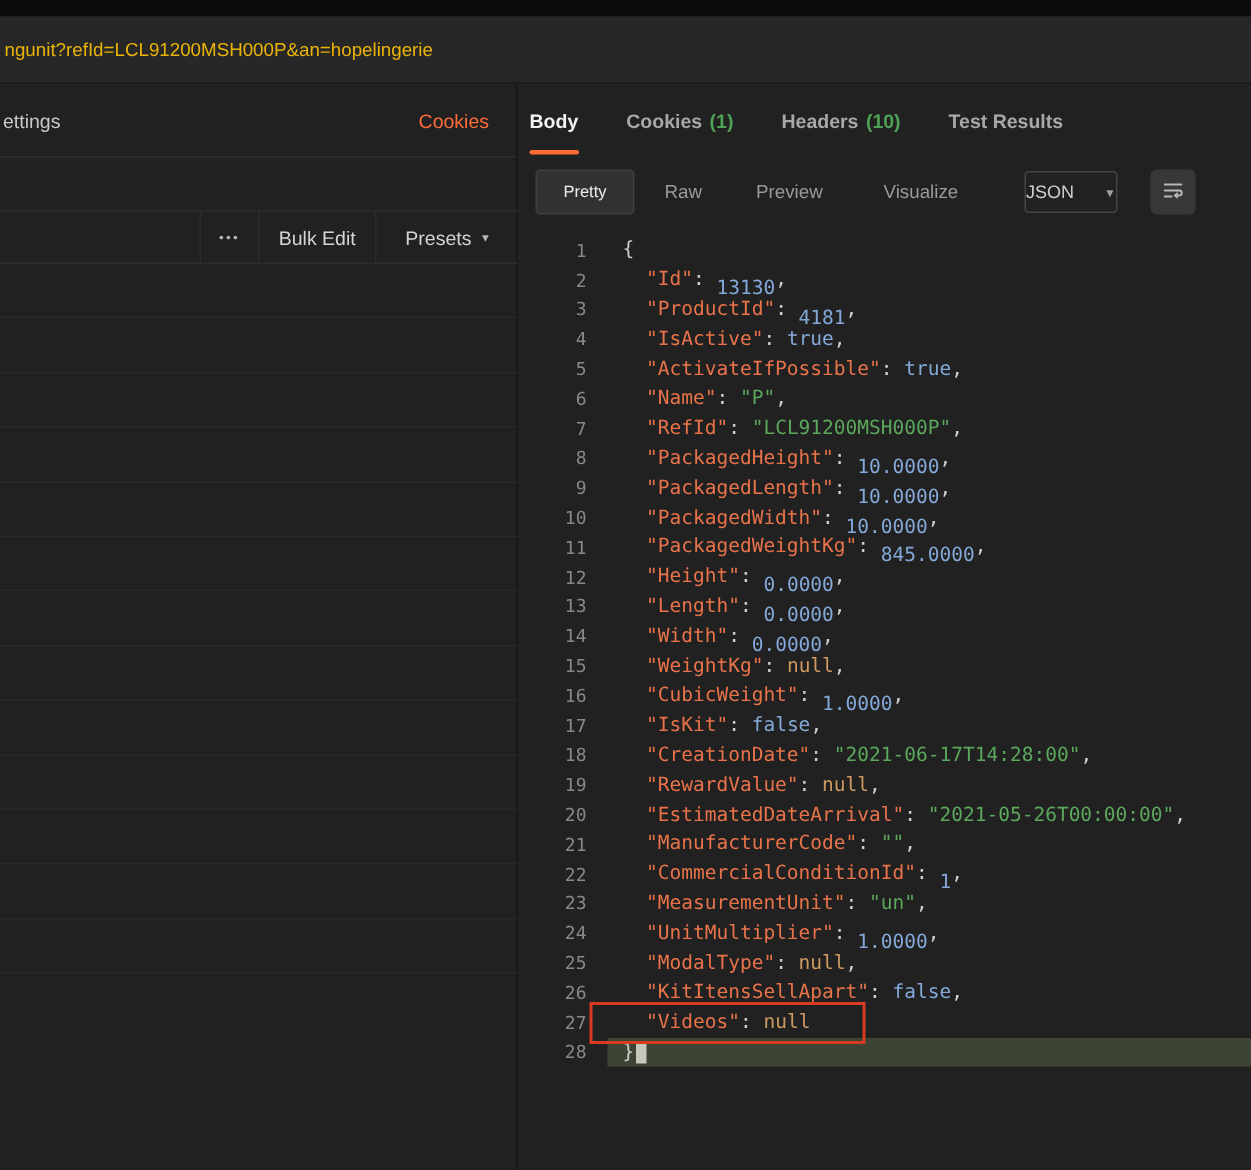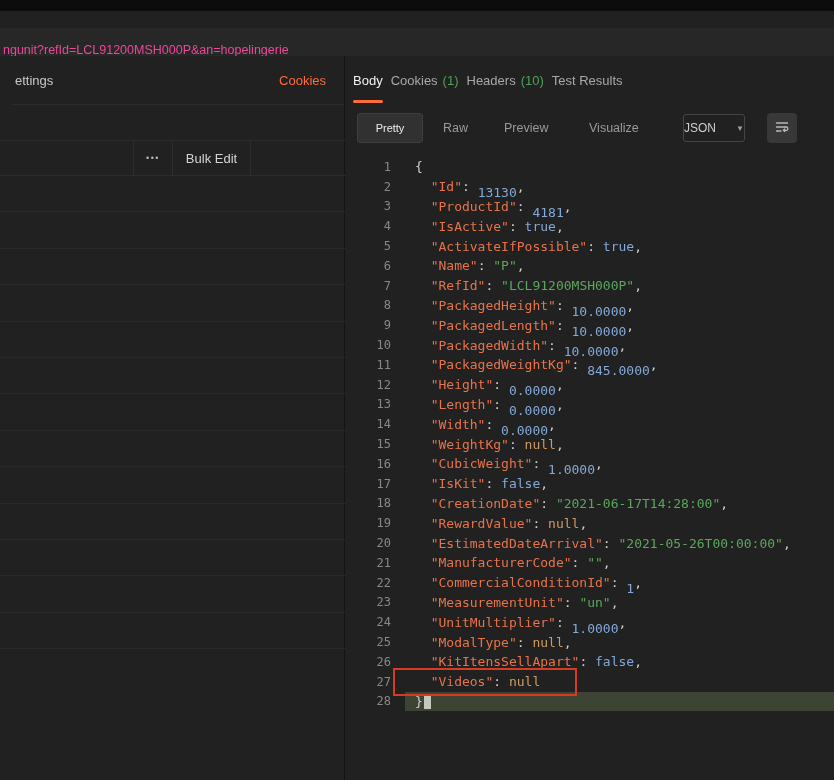--- a/index.html
+++ b/index.html
@@ -5,29 +5,29 @@
   * { margin:0; padding:0; box-sizing:border-box; }
   html,body { background:#111; }
   .app {
     position:relative; width:834px; height:780px; overflow:hidden;
     background:#212121; color:#ddd;
     font-family:"Liberation Sans", sans-serif; font-size:13px;
   }
   
   .titlebar { position:absolute; left:0; top:0; width:834px; height:11px; background:#0c0c0c; }
   .urlbar {
-    position:absolute; left:0; top:28px; width:834px; height:45px;
+    position:absolute; left:0; top:11px; width:834px; height:45px;
     background:#272727; border-bottom:1px solid #181818;
     display:flex; align-items:center; padding-left:3px;
-    color:#ec4899; font-size:12.5px; white-space:nowrap; overflow:hidden;
+    color:#eab308; font-size:12.5px; white-space:nowrap; overflow:hidden;
   }
   
   .left-panel {
     position:absolute; left:0; top:56px; width:345px; height:724px;
-    background:#212121; border-right:1px solid #141414;padding-left:13px;
+    background:#212121; border-right:1px solid #141414;
   }
   .req-tabs {
     position:relative; height:49px; border-bottom:1px solid #2d2d2d;
   }
   .req-tab-label {
     position:absolute; left:2px; top:0; height:49px; display:flex; align-items:center;
     color:#c9c9c9;
   }
   .cookies-link {
     position:absolute; right:18px; top:0; height:49px; display:flex; align-items:center;
@@ -44,21 +44,21 @@
   .kv-bulk { width:78px; border-right:1px solid #2d2d2d; cursor:pointer; }
   .kv-presets { flex:1; cursor:pointer; gap:7px; }
   .kv-presets .chev { font-size:9px; color:#b5b5b5; }
   .kv-body { position:absolute; left:0; top:120px; width:345px; }
   .kv-row { height:36.4px; border-bottom:1px solid #292929; }
   
   .right-panel {
     position:absolute; left:345px; top:56px; width:489px; height:724px; background:#212121;
   }
   .resp-tabs {
-    position:relative; height:49px; display:flex; align-items:center; gap:8px; padding-left:8px;
+    position:relative; height:49px; display:flex; align-items:center; gap:32px; padding-left:8px;font-weight:bold;
   }
   .rtab { position:relative; height:49px; display:flex; align-items:center; gap:5px; color:#a8a8a8; cursor:pointer; white-space:nowrap; }
   .rtab.active { color:#f2f2f2; }
   .rtab.active::after {
     content:""; position:absolute; left:0; right:0; bottom:2px; height:3px;
     background:var(--accent-orange, #ff6c37); border-radius:2px;
   }
   .rtab .count { color:var(--count-green, #4fa155); }
   .view-bar { position:absolute; left:0; top:57px; right:0; height:31px; }
   .mode-pretty {
@@ -123,20 +123,24 @@
 
   <div class="left-panel">
     <div class="req-tabs">
       <span class="req-tab-label">ettings</span>
       <span class="cookies-link">Cookies</span>
     </div>
     <div class="kv-toolbar">
       <div class="kv-cell kv-spacer"></div>
       <div class="kv-cell kv-more">•••</div>
       <div class="kv-cell kv-bulk">Bulk Edit</div>
+      <div class="kv-cell kv-presets">
+        <span>Presets</span>
+        <span class="chev">▾</span>
+      </div>
     </div>
     <div class="kv-body">
         <div class="kv-row"></div>
         <div class="kv-row"></div>
         <div class="kv-row"></div>
         <div class="kv-row"></div>
         <div class="kv-row"></div>
         <div class="kv-row"></div>
         <div class="kv-row"></div>
         <div class="kv-row"></div>

